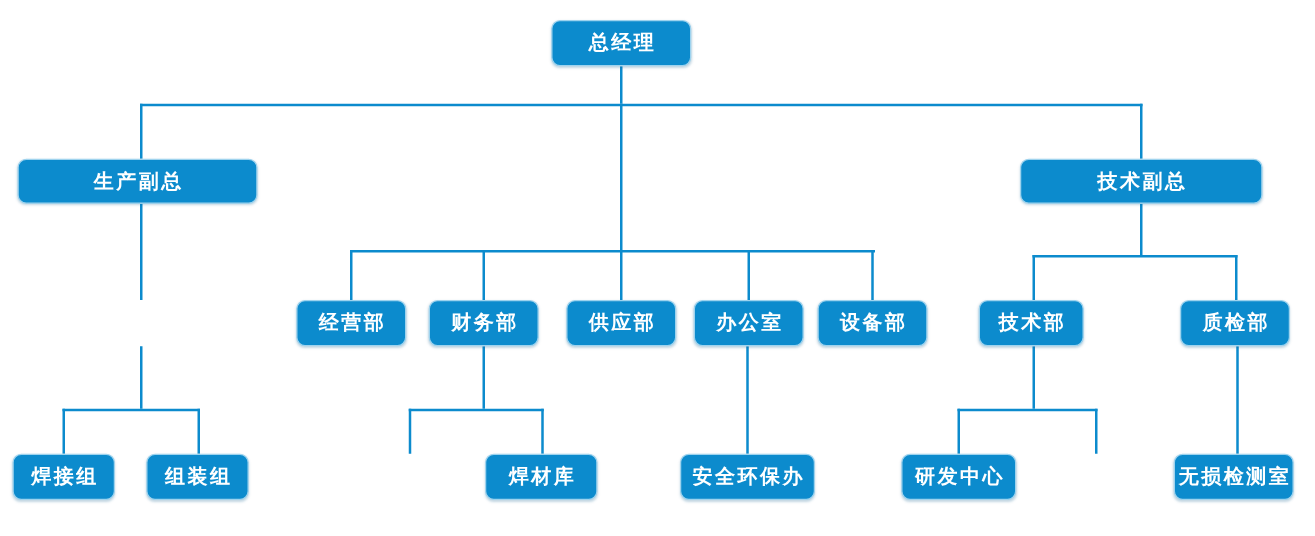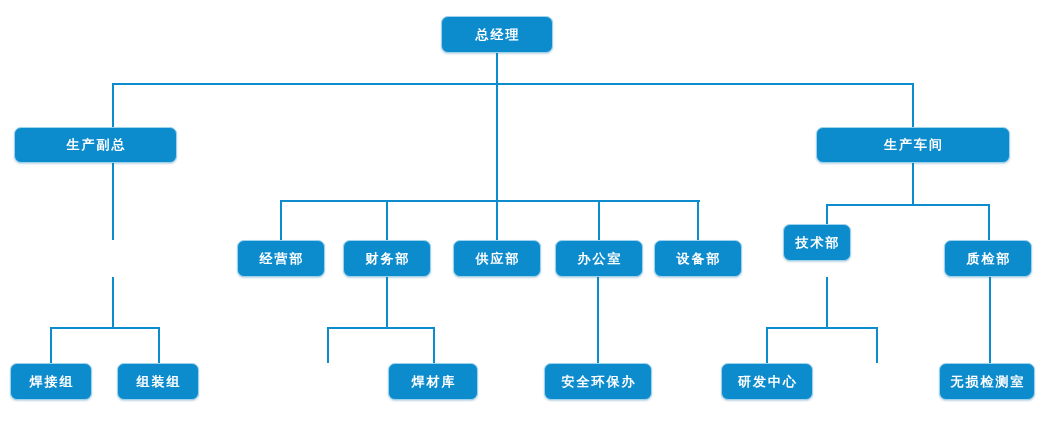--- a/index.html
+++ b/index.html
@@ -15,21 +15,21 @@
     position: absolute;
     background: #0c8bcd;
     color: #ffffff;
     border: 1px solid #9ed3ee;
     box-sizing: border-box;
     border-radius: 7px;
     display: flex;
     align-items: center;
     justify-content: center;
     font-weight: bold;
-    font-size: 13px;
+    font-size: 16px;
     letter-spacing: 2px;
     text-indent: 2px;
     box-shadow: 0 1px 2px rgba(10, 90, 140, 0.25);
     white-space: nowrap;
   }
   .line {
     position: absolute;
     background: #0c8bcd;
   }
 </style>
@@ -63,29 +63,29 @@
   <div class="line" style="left:433px;top:327px;width:2px;height:36px"></div>
   <div class="line" style="left:597px;top:277px;width:2px;height:86px"></div>
   <div class="line" style="left:826px;top:277px;width:2px;height:50px"></div>
   <div class="line" style="left:766px;top:327px;width:112px;height:2px"></div>
   <div class="line" style="left:766px;top:327px;width:2px;height:36px"></div>
   <div class="line" style="left:876px;top:327px;width:2px;height:36px"></div>
   <div class="line" style="left:989px;top:277px;width:2px;height:86px"></div>
 
   <div class="node" style="left:441px;top:16px;width:112px;height:37px">总经理</div>
 
-  <div class="node" style="left:14px;top:127px;width:163px;height:36px">生产副总</div>
-  <div class="node" style="left:816px;top:127px;width:194px;height:36px">生产车间</div>
+  <div class="node" style="left:14px;top:127px;width:192px;height:36px">生产副总</div>
+  <div class="node" style="left:816px;top:127px;width:194px;height:36px">技术副总</div>
 
   <div class="node" style="left:237px;top:240px;width:88px;height:37px">经营部</div>
   <div class="node" style="left:343px;top:240px;width:88px;height:37px">财务部</div>
   <div class="node" style="left:453px;top:240px;width:88px;height:37px">供应部</div>
   <div class="node" style="left:555px;top:240px;width:88px;height:37px">办公室</div>
   <div class="node" style="left:654px;top:240px;width:88px;height:37px">设备部</div>
-  <div class="node" style="left:783px;top:224px;width:68px;height:37px">技术部</div>
+  <div class="node" style="left:783px;top:240px;width:84px;height:37px">技术部</div>
   <div class="node" style="left:10px;top:363px;width:82px;height:37px">焊接组</div>
 
   <div class="node" style="left:944px;top:240px;width:88px;height:37px">质检部</div>
   <div class="node" style="left:117px;top:363px;width:82px;height:37px">组装组</div>
   <div class="node" style="left:388px;top:363px;width:90px;height:37px">焊材库</div>
   <div class="node" style="left:544px;top:363px;width:108px;height:37px">安全环保办</div>
   <div class="node" style="left:721px;top:363px;width:92px;height:37px">研发中心</div>
   <div class="node" style="left:939px;top:363px;width:96px;height:37px">无损检测室</div>
 
 </div>

